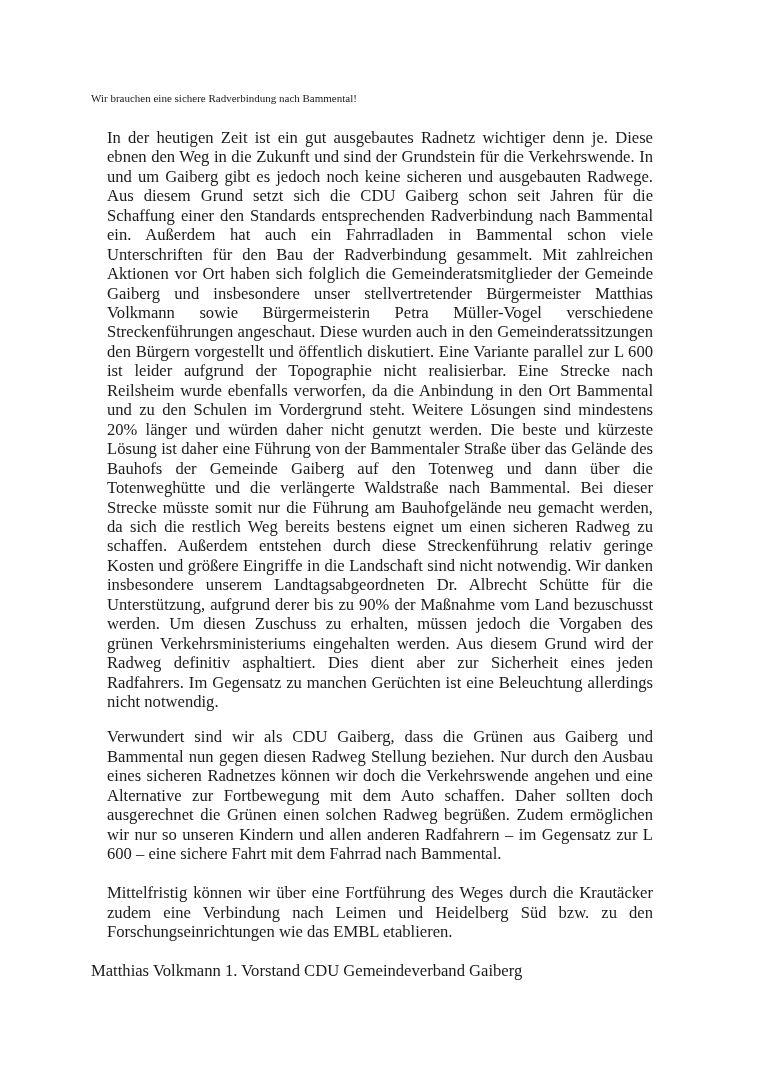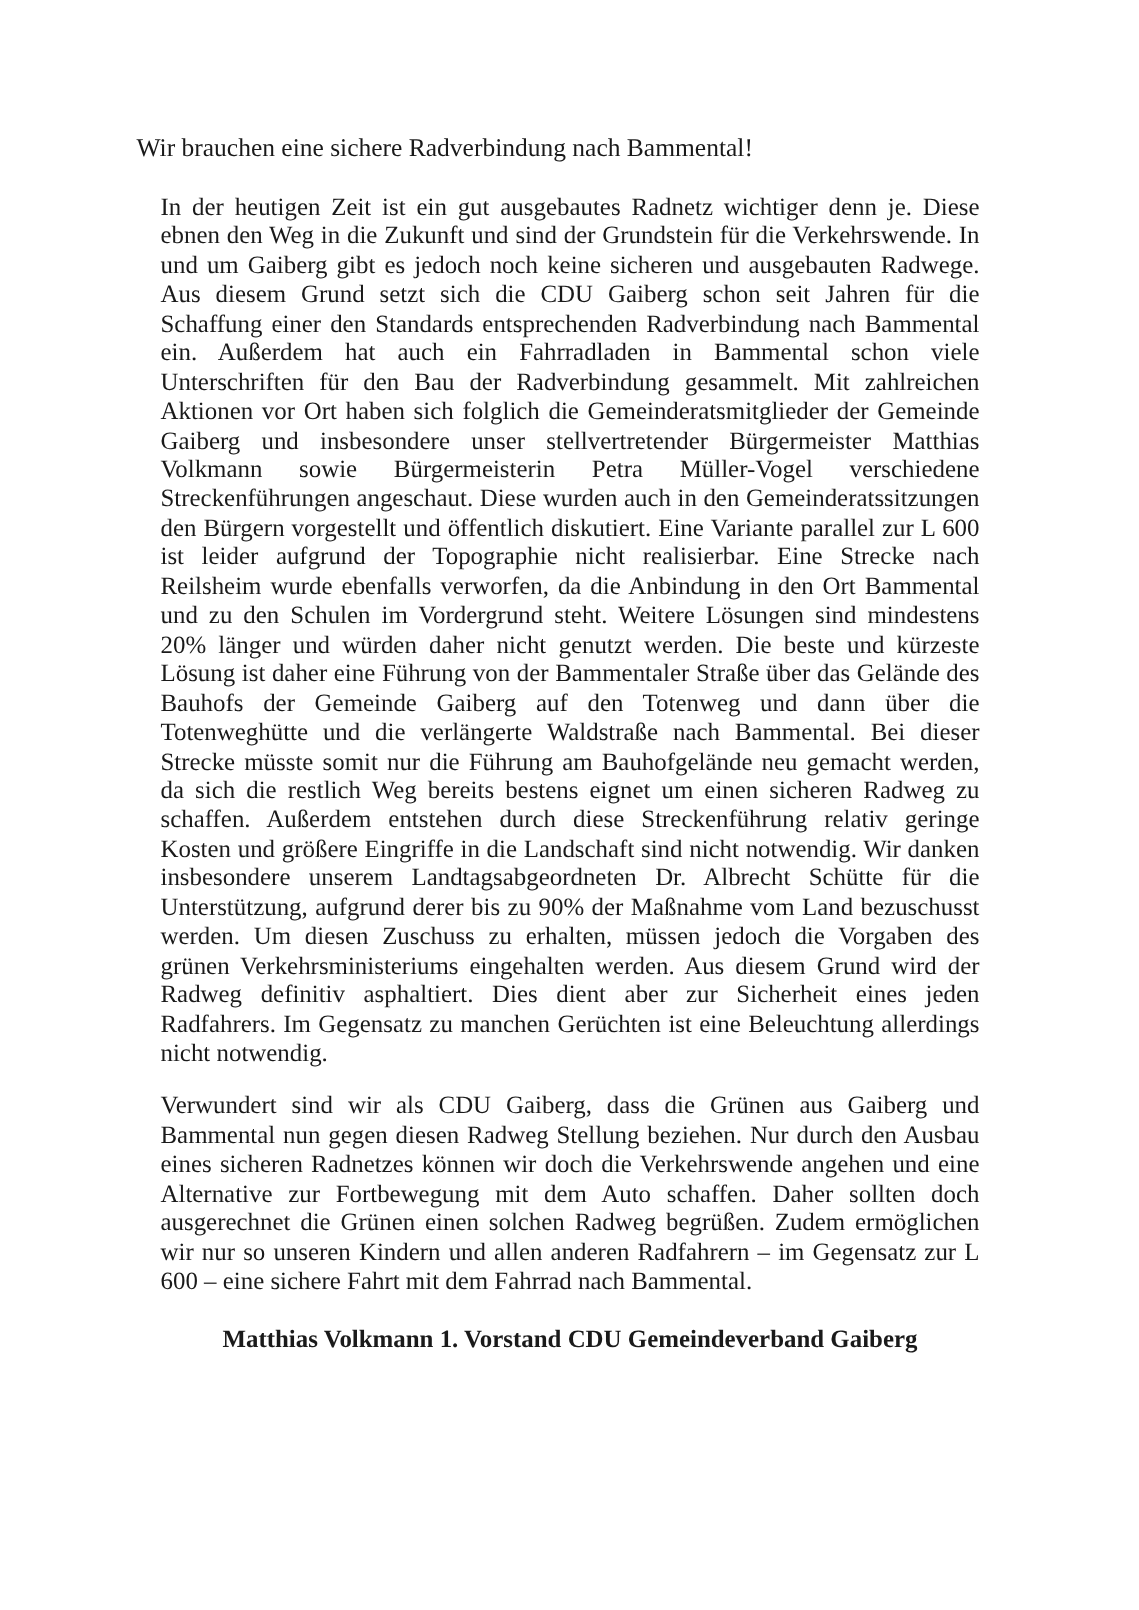--- a/index.html
+++ b/index.html
@@ -7,26 +7,27 @@
   .page {
     position: absolute;
     left: 91px;
     top: 89px;
     width: 578px;
     font-family: "Liberation Serif", serif;
     font-size: 16.6px;
     line-height: 19.45px;
     color: #1a1a1a;
   }
-  .title { margin: 0 0 19.45px 0; font-weight: normal; font-size: 17px; text-align: left; }
+  .title { margin: 0 0 19.45px 0; font-weight: normal; font-size: 11px; text-align: left; }
   .para { margin: 16px; text-align: justify; }
   .para.gap { margin-top: 19.45px; }
-  .signature { margin: 19.45px 0 0 0; text-align: center; font-weight: bold; }
+  .signature { margin: 19.45px 0 0 0; text-align: left; }
 </style>
 </head>
 <body>
 
 <div class="page">
   <p class="title">Wir brauchen eine sichere Radverbindung nach Bammental!</p>
   <p class="para">In der heutigen Zeit ist ein gut ausgebautes Radnetz wichtiger denn je. Diese ebnen den Weg in die Zukunft und sind der Grundstein für die Verkehrswende. In und um Gaiberg gibt es jedoch noch keine sicheren und ausgebauten Radwege. Aus diesem Grund setzt sich die CDU Gaiberg schon seit Jahren für die Schaffung einer den Standards entsprechenden Radverbindung nach Bammental ein. Außerdem hat auch ein Fahrradladen in Bammental schon viele Unterschriften für den Bau der Radverbindung gesammelt. Mit zahlreichen Aktionen vor Ort haben sich folglich die Gemeinderatsmitglieder der Gemeinde Gaiberg und insbesondere unser stellvertretender Bürgermeister Matthias Volkmann sowie Bürgermeisterin Petra Müller-Vogel verschiedene Streckenführungen angeschaut. Diese wurden auch in den Gemeinderatssitzungen den Bürgern vorgestellt und öffentlich diskutiert. Eine Variante parallel zur L 600 ist leider aufgrund der Topographie nicht realisierbar. Eine Strecke nach Reilsheim wurde ebenfalls verworfen, da die Anbindung in den Ort Bammental und zu den Schulen im Vordergrund steht. Weitere Lösungen sind mindestens 20% länger und würden daher nicht genutzt werden. Die beste und kürzeste Lösung ist daher eine Führung von der Bammentaler Straße über das Gelände des Bauhofs der Gemeinde Gaiberg auf den Totenweg und dann über die Totenweghütte und die verlängerte Waldstraße nach Bammental. Bei dieser Strecke müsste somit nur die Führung am Bauhofgelände neu gemacht werden, da sich die restlich Weg bereits bestens eignet um einen sicheren Radweg zu schaffen. Außerdem entstehen durch diese Streckenführung relativ geringe Kosten und größere Eingriffe in die Landschaft sind nicht notwendig. Wir danken insbesondere unserem Landtagsabgeordneten Dr. Albrecht Schütte für die Unterstützung, aufgrund derer bis zu 90% der Maßnahme vom Land bezuschusst werden. Um diesen Zuschuss zu erhalten, müssen jedoch die Vorgaben des grünen Verkehrsministeriums eingehalten werden. Aus diesem Grund wird der Radweg definitiv asphaltiert. Dies dient aber zur Sicherheit eines jeden Radfahrers. Im Gegensatz zu manchen Gerüchten ist eine Beleuchtung allerdings nicht notwendig.</p>
   <p class="para">Verwundert sind wir als CDU Gaiberg, dass die Grünen aus Gaiberg und Bammental nun gegen diesen Radweg Stellung beziehen. Nur durch den Ausbau eines sicheren Radnetzes können wir doch die Verkehrswende angehen und eine Alternative zur Fortbewegung mit dem Auto schaffen. Daher sollten doch ausgerechnet die Grünen einen solchen Radweg begrüßen. Zudem ermöglichen wir nur so unseren Kindern und allen anderen Radfahrern – im Gegensatz zur L 600 – eine sichere Fahrt mit dem Fahrrad nach Bammental.</p>
+  <p class="para gap">Mittelfristig können wir über eine Fortführung des Weges durch die Krautäcker zudem eine Verbindung nach Leimen und Heidelberg Süd bzw. zu den Forschungseinrichtungen wie das EMBL etablieren.</p>
   <p class="signature">Matthias Volkmann 1. Vorstand CDU Gemeindeverband Gaiberg</p>
 </div>
 
 </body></html>

